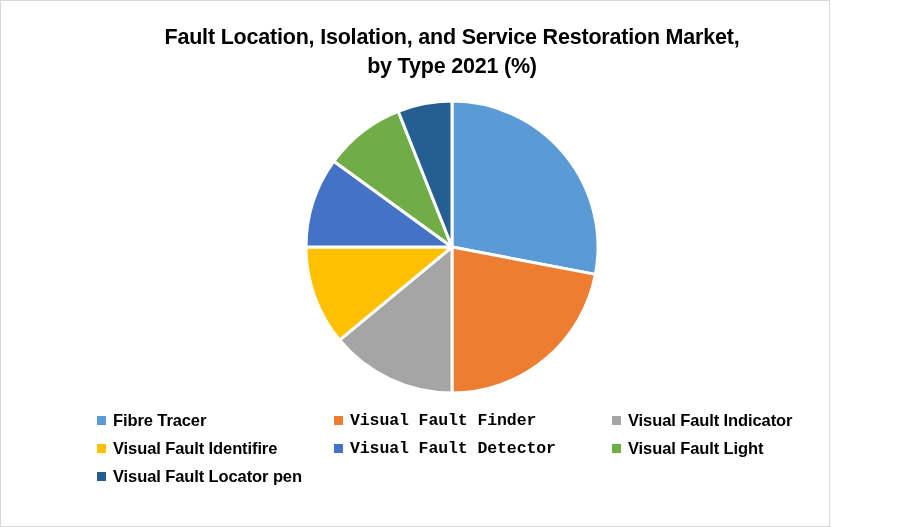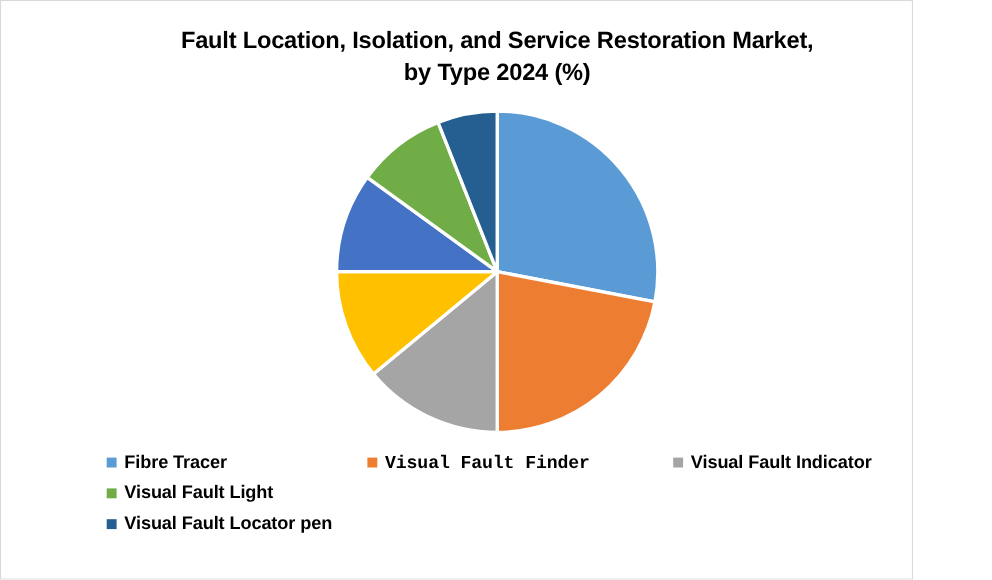--- a/index.html
+++ b/index.html
@@ -81,21 +81,21 @@
     letter-spacing: -0.1px;
   }
 </style>
 </head>
 <body>
 
 <div id="chart-card">
 
   <div id="chart-title">
     <span class="title-line">Fault Location, Isolation, and Service Restoration Market,</span>
-    <span class="title-line">by Type 2024 (%)</span>
+    <span class="title-line">by Type 2021 (%)</span>
   </div>
 
   <div id="pie-area">
     <svg id="pie-svg" width="300" height="300" viewBox="0 0 300 300" xmlns="http://www.w3.org/2000/svg">
         <path d="M 150 150 L 150.00 4.00 A 146 146 0 0 1 293.41 177.36 Z" fill="#5B9BD5" stroke="#ffffff" stroke-width="3" stroke-linejoin="round"></path>
         <path d="M 150 150 L 293.41 177.36 A 146 146 0 0 1 150.00 296.00 Z" fill="#ED7D31" stroke="#ffffff" stroke-width="3" stroke-linejoin="round"></path>
         <path d="M 150 150 L 150.00 296.00 A 146 146 0 0 1 37.51 243.06 Z" fill="#A5A5A5" stroke="#ffffff" stroke-width="3" stroke-linejoin="round"></path>
         <path d="M 150 150 L 37.51 243.06 A 146 146 0 0 1 4.00 150.00 Z" fill="#FFC000" stroke="#ffffff" stroke-width="3" stroke-linejoin="round"></path>
         <path d="M 150 150 L 4.00 150.00 A 146 146 0 0 1 31.88 64.18 Z" fill="#4472C4" stroke="#ffffff" stroke-width="3" stroke-linejoin="round"></path>
         <path d="M 150 150 L 31.88 64.18 A 146 146 0 0 1 96.25 14.25 Z" fill="#70AD47" stroke="#ffffff" stroke-width="3" stroke-linejoin="round"></path>
@@ -114,20 +114,28 @@
         <span class="legend-swatch" style="background: rgb(237, 125, 49);"></span>
         <span class="legend-label">Visual Fault Finder</span>
       </div>
       <div class="legend-item legend-col-3">
         <span class="legend-swatch" style="background: rgb(165, 165, 165);"></span>
         <span class="legend-label">Visual Fault Indicator</span>
       </div>
     </div>
 
     <div class="legend-row">
+      <div class="legend-item legend-col-1">
+        <span class="legend-swatch" style="background: rgb(255, 192, 0);"></span>
+        <span class="legend-label">Visual Fault Identifire</span>
+      </div>
+      <div class="legend-item legend-col-2">
+        <span class="legend-swatch" style="background: rgb(68, 114, 196);"></span>
+        <span class="legend-label">Visual Fault Detector</span>
+      </div>
       <div class="legend-item legend-col-3">
         <span class="legend-swatch" style="background: rgb(112, 173, 71);"></span>
         <span class="legend-label">Visual Fault Light</span>
       </div>
     </div>
 
     <div class="legend-row">
       <div class="legend-item legend-col-1">
         <span class="legend-swatch" style="background: rgb(37, 94, 145);"></span>
         <span class="legend-label">Visual Fault Locator pen</span>

